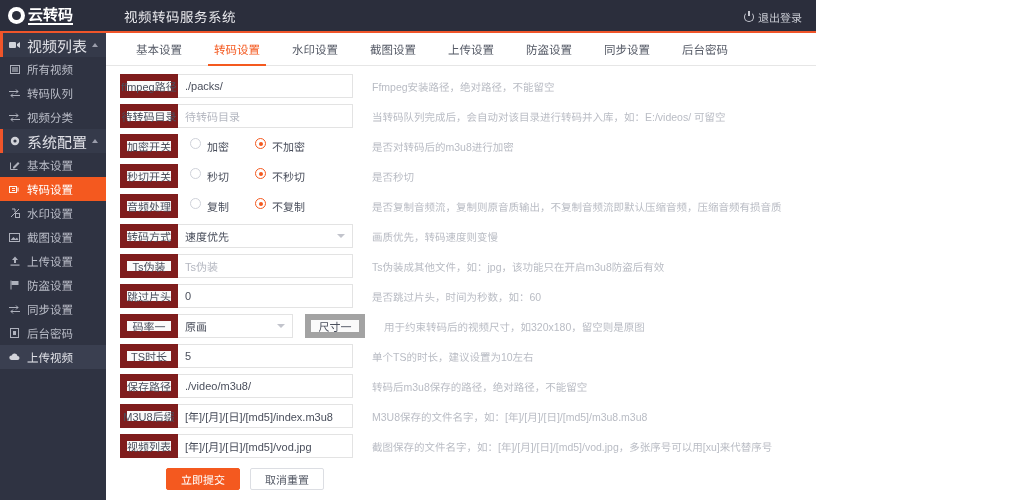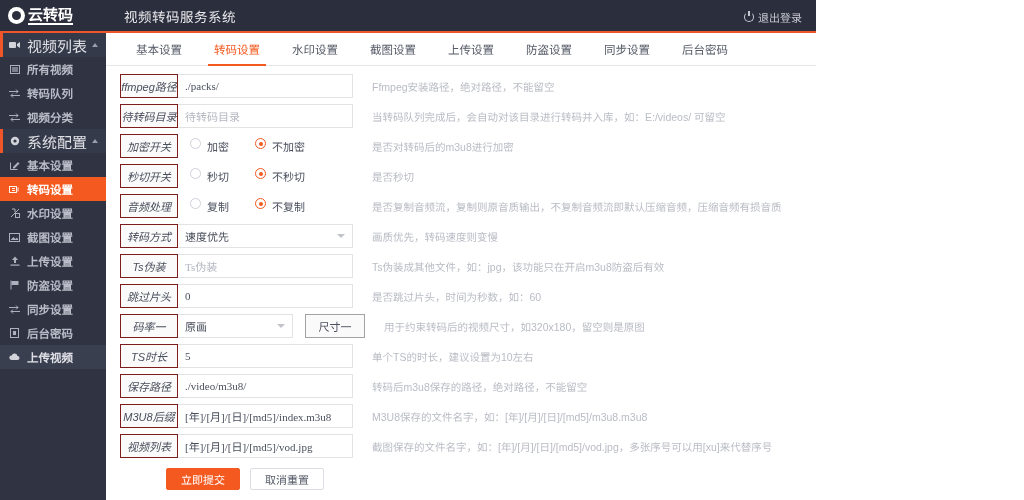--- a/index.html
+++ b/index.html
@@ -62,21 +62,21 @@
   .nav-group-head.accent:before {
     content: ""; position: absolute; left: 0; top: 0; bottom: 0; width: 3px; background: #f0552a;
   }
   .nav-group-head .caret {
     margin-left: auto; width: 0; height: 0;
     border-left: 3.5px solid transparent; border-right: 3.5px solid transparent;
     border-bottom: 4px solid #9a9dab;
   }
   .nav-item {
     height: 24px; display: flex; align-items: center; padding: 0 8px;
-    color: #b9bcc7; font-size: 11.5px; cursor: pointer; font-weight: bold;
+    color: #b9bcc7; font-size: 11.5px; cursor: pointer;
   }
   .nav-item.active { background: #f4591f; color: #ffffff; }
   .nav-item.highlight { background: #3a3f50; color: #dfe0e6; }
   .ico {
     width: 13px; flex: 0 0 13px; margin-right: 6px;
     display: inline-flex; align-items: center; justify-content: center;
     font-size: 10px; line-height: 1; color: inherit; opacity: .92;
   }
   .ico svg { display: block; }
 
@@ -92,28 +92,28 @@
   }
   .tab.active { color: #f4591f; }
   .tab.active:after {
     content: ""; position: absolute; left: 10px; right: 10px; bottom: -1px;
     height: 2px; background: #f4591f;
   }
 
   .form { padding: 8px 0 0 14px; flex: 1 1 auto; overflow: hidden; }
   .row { display: flex; align-items: stretch; margin-bottom: 6px; height: 24px; }
   .lab {
-    width: 58px; flex: 0 0 58px; border: 1px solid #7f1d1d; background: #fafafa;
+    width: 58px; flex: 0 0 58px; border: 7px solid #7f1d1d; background: #fafafa;
     display: flex; align-items: center; justify-content: center;
-    font-size: 11px; color: #4a4f5c; white-space: nowrap; font-style: italic;
+    font-size: 11px; color: #4a4f5c; white-space: nowrap;
   }
   .ctl {
     width: 175px; flex: 0 0 175px; border: 1px solid #e3e3e3; border-left: none;
     background: #ffffff; display: flex; align-items: center; padding: 0 7px;
-    font-size: 11px; color: #4a4f5c; position: relative; font-family: Liberation Serif, serif;
+    font-size: 11px; color: #4a4f5c; position: relative;
   }
   .ctl.ph { color: #b4b7c0; }
   .ctl.sel { cursor: pointer; }
   .ctl .chev {
     margin-left: auto; width: 0; height: 0;
     border-left: 4px solid transparent; border-right: 4px solid transparent;
     border-top: 4.5px solid #c2c4cc;
   }
   .radios {
     display: flex; align-items: center; gap: 26px; padding-left: 12px;
@@ -127,21 +127,21 @@
   .radio.on .dot { border-color: #f4591f; }
   .radio.on .dot:before {
     content: ""; position: absolute; left: 2.5px; top: 2.5px;
     width: 4px; height: 4px; border-radius: 50%; background: #f4591f;
   }
   .hint {
     display: flex; align-items: center; padding-left: 19px;
     font-size: 10.5px; color: #b9bcc4; white-space: nowrap; overflow: hidden;
   }
   .lab2 {
-    width: 60px; flex: 0 0 60px; border: 1px solid #a3a3a3; background: #fafafa;
+    width: 60px; flex: 0 0 60px; border: 6px solid #a3a3a3; background: #fafafa;
     display: flex; align-items: center; justify-content: center;
     font-size: 11px; color: #4a4f5c; margin-left: 12px;
   }
   .ctl2 {
     width: 110px; flex: 0 0 110px; border: 1px solid #e3e3e3; border-left: none;
     background: #ffffff; display: flex; align-items: center; padding: 0 7px;
     font-size: 11px; color: #b4b7c0;
   }
   .row.wide .ctl { width: 115px; flex: 0 0 115px; }
 

